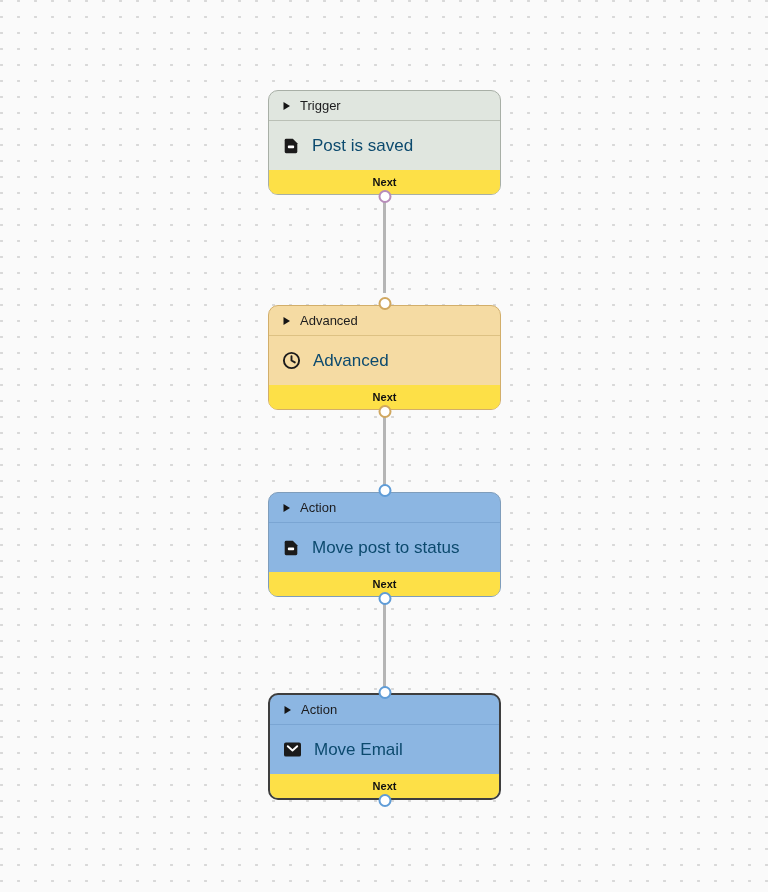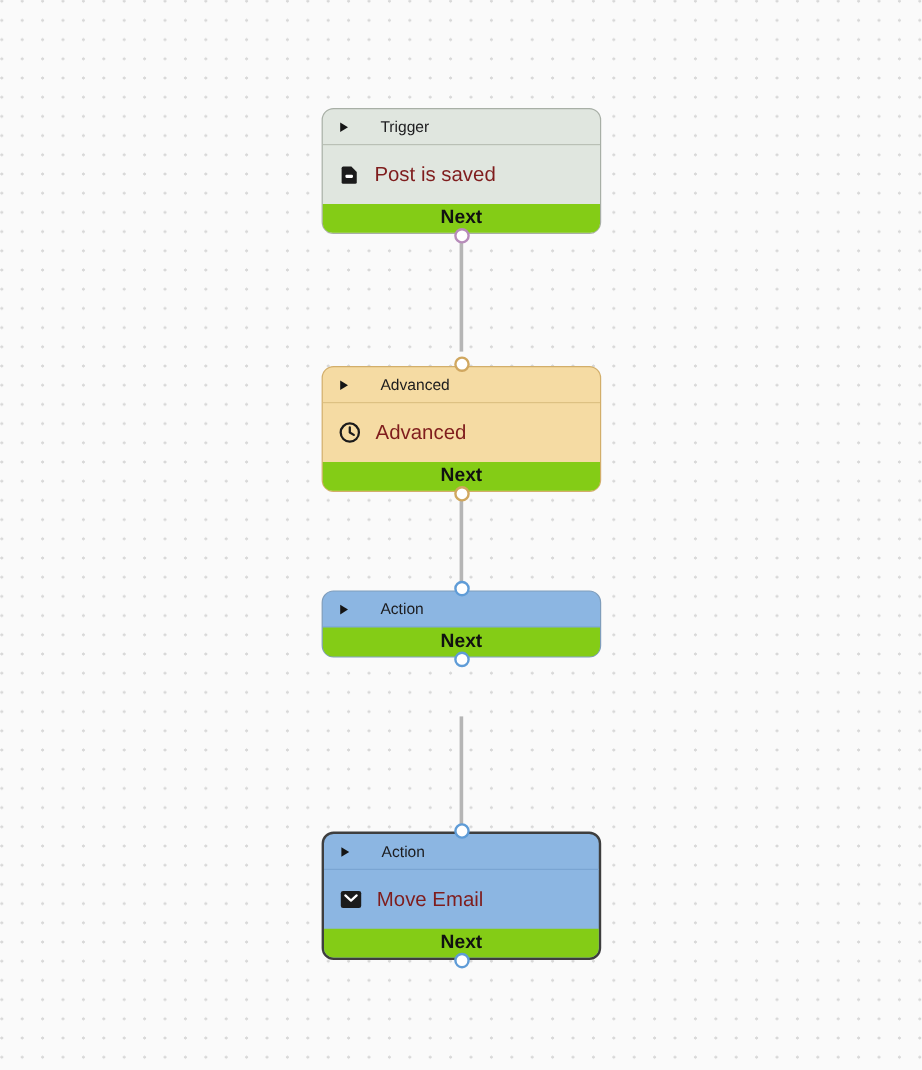--- a/index.html
+++ b/index.html
@@ -26,34 +26,34 @@
     position:absolute;left:268px;width:233px;box-sizing:border-box;
     background:var(--bg);
     border:1.5px solid var(--border);
     border-radius:10px;z-index:1;
   }
   .node-1{top:90px;}
   .node-2{top:293px;margin-top:12px;}
   .node-3{top:492px;}
   .node-4{top:693px;border-width:2px;}
   .node-header{
-    height:29px;display:flex;align-items:center;gap:26px;
+    height:29px;display:flex;align-items:center;gap:9px;
     padding:0 13px;border-bottom:1px solid var(--divider);
     font-size:13px;font-weight:500;color:#1c1c1e;
   }
   .tri{display:flex;align-items:center;}
   .node-body{
     height:49px;display:flex;align-items:center;gap:12px;
-    padding:0 13px;font-size:17px;color:#7f1d1d;
+    padding:0 13px;font-size:17px;color:#0c4a6e;
   }
   .node-body .icon{display:flex;align-items:center;}
   .node-footer{
     height:24px;display:flex;align-items:center;justify-content:center;
-    background:#84cc16;border-radius:0 0 8px 8px;
-    font-size:16px;font-weight:600;color:#111;
+    background:#fde047;border-radius:0 0 8px 8px;
+    font-size:11px;font-weight:600;color:#111;
   }
   .port{
     position:absolute;left:50%;transform:translateX(-50%);
     width:9px;height:9px;border-radius:50%;
     background:#fff;border:2.5px solid var(--port);z-index:2;
   }
   .port-top{top:-9px;}
   .port-bottom{bottom:-9px;}
 </style>
 </head>
@@ -116,20 +116,29 @@
 
   <div class="node node-3" style="--bg: #8cb6e2; --border: #7f9dbb; --divider: #7aa5d3; --port: #5f9cd7;">
     <div class="node-header">
       <span class="tri">
         <svg width="9" height="10" viewBox="0 0 9 10">
             <path d="M1.5 1 L8 5 L1.5 9 Z" fill="#151515"></path>
           </svg>
       </span>
       <span>Action</span>
     </div>
+    <div class="node-body">
+      <span class="icon">
+        <svg width="18" height="18" viewBox="0 0 20 20">
+            <path d="M3 3.5 Q3 2 4.5 2 H12 L17 7 V16.5 Q17 18 15.5 18 H4.5 Q3 18 3 16.5 Z" fill="#1b1b1b"></path>
+            <rect x="6.5" y="9.5" width="7" height="3" rx="1" fill="#fff"></rect>
+          </svg>
+      </span>
+      <span>Move post to status</span>
+    </div>
     <div class="node-footer">
       <span>Next</span>
     </div>
     <span class="port port-top"></span>
     <span class="port port-bottom"></span>
   </div>
 
   <div class="node node-4" style="--bg: #8cb6e2; --border: #3e3e3e; --divider: #7aa5d3; --port: #5f9cd7;">
     <div class="node-header">
       <span class="tri">

